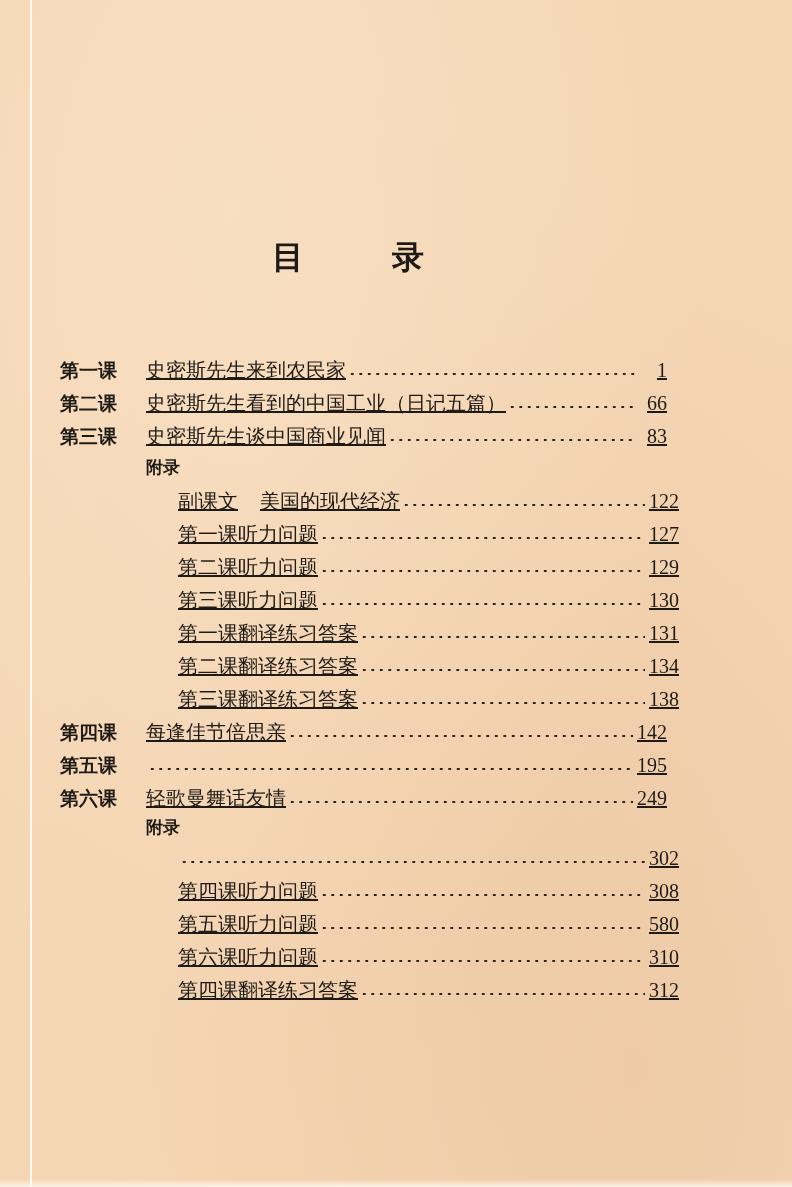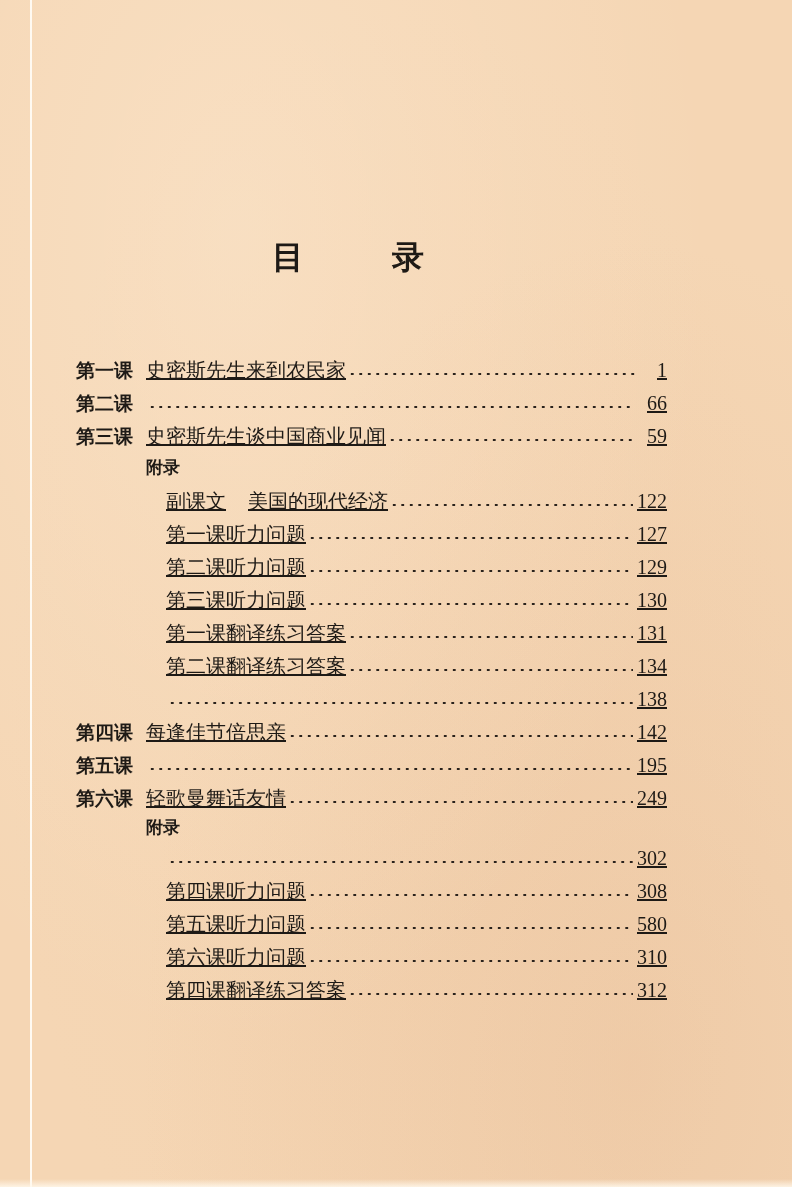--- a/index.html
+++ b/index.html
@@ -68,21 +68,21 @@
       position: absolute;
       height: 30px;
       display: flex;
       align-items: center;
       font-size: 20px;
       line-height: 30px;
       white-space: nowrap;
     }
     .lesson-no {
       position: absolute;
-      left: 76px;
+      left: 60px;
       width: 70px;
       font-family: "DejaVu Sans", "Liberation Sans", sans-serif;
       font-weight: bold;
       font-size: 19px;
     }
     .entry {
       position: absolute;
       display: flex;
       align-items: center;
       height: 30px;
@@ -101,21 +101,21 @@
       background-position: 0 16px;
     }
     .entry .page-no {
       flex: 0 0 auto;
       font-family: "Liberation Serif", "DejaVu Serif", serif;
       font-size: 20px;
       text-align: right;
       min-width: 28px;
     }
     .main-entry { left: 146px; width: 521px; }
-    .sub-entry { left: 166px; width: 501px; }
+    .sub-entry { left: 178px; width: 501px; }
     .appendix-heading {
       position: absolute;
       left: 146px;
       font-family: Liberation Serif, serif;
       font-weight: bold;
       font-size: 17px;
       height: 30px;
       line-height: 30px;
     }
     .spacer { display: inline-block; width: 22px; }
@@ -137,30 +137,31 @@
       <span class="lesson-no">第一课</span>
       <div class="entry main-entry">
         <span class="label">史密斯先生来到农民家</span>
         <span class="leader"></span>
         <span class="page-no">1</span>
       </div>
     </div>
     <div class="row" style="top:33px;">
       <span class="lesson-no">第二课</span>
       <div class="entry main-entry">
+        <span class="label">史密斯先生看到的中国工业（日记五篇）</span>
         <span class="leader"></span>
         <span class="page-no">66</span>
       </div>
     </div>
     <div class="row" style="top:66px;">
       <span class="lesson-no">第三课</span>
       <div class="entry main-entry">
         <span class="label">史密斯先生谈中国商业见闻</span>
         <span class="leader"></span>
-        <span class="page-no">59</span>
+        <span class="page-no">83</span>
       </div>
     </div>
 
     <div class="appendix-heading" style="top:98px;">附录</div>
 
     <div class="row" style="top:131px;">
       <div class="entry sub-entry">
         <span class="label"><span>副课文</span><span class="spacer"></span><span>美国的现代经济</span></span>
         <span class="leader"></span>
         <span class="page-no">122</span>
@@ -196,20 +197,21 @@
     </div>
     <div class="row" style="top:296px;">
       <div class="entry sub-entry">
         <span class="label">第二课翻译练习答案</span>
         <span class="leader"></span>
         <span class="page-no">134</span>
       </div>
     </div>
     <div class="row" style="top:329px;">
       <div class="entry sub-entry">
+        <span class="label">第三课翻译练习答案</span>
         <span class="leader"></span>
         <span class="page-no">138</span>
       </div>
     </div>
 
     <div class="row" style="top:362px;">
       <span class="lesson-no">第四课</span>
       <div class="entry main-entry">
         <span class="label">每逢佳节倍思亲</span>
         <span class="leader"></span>

